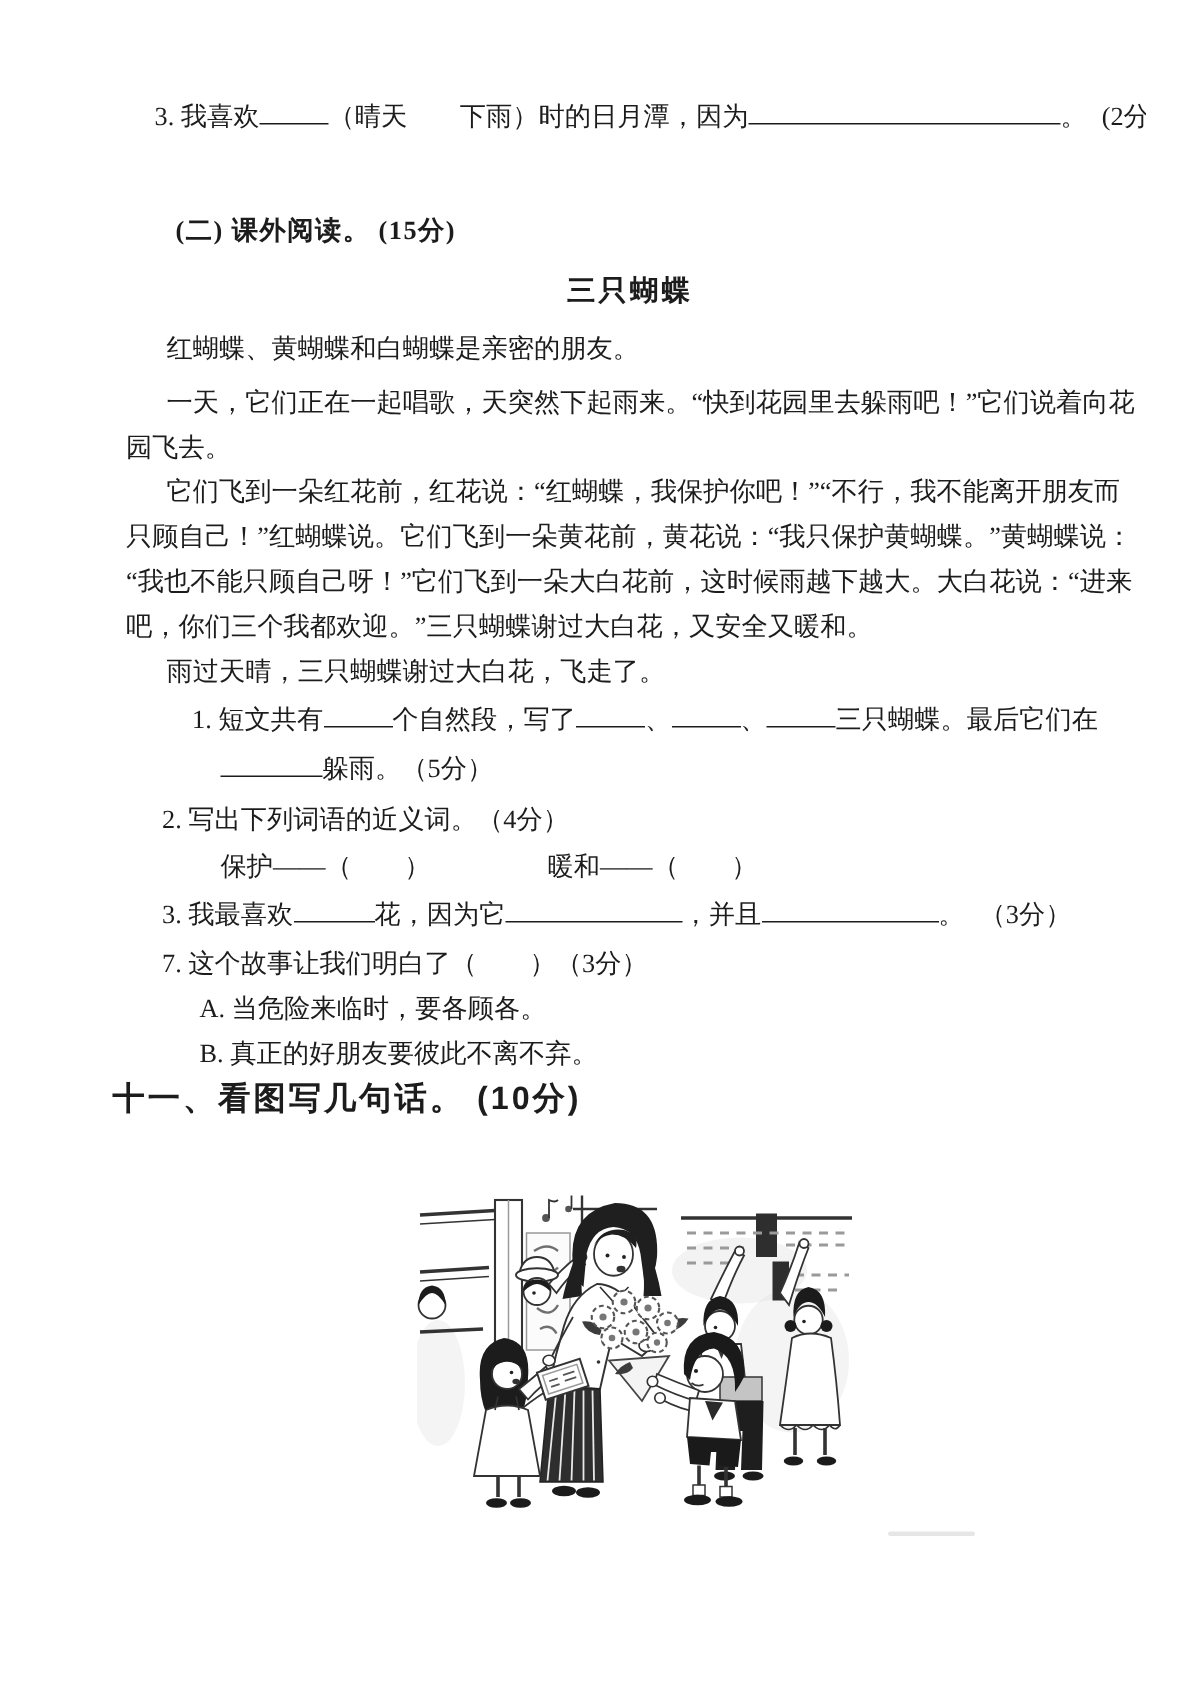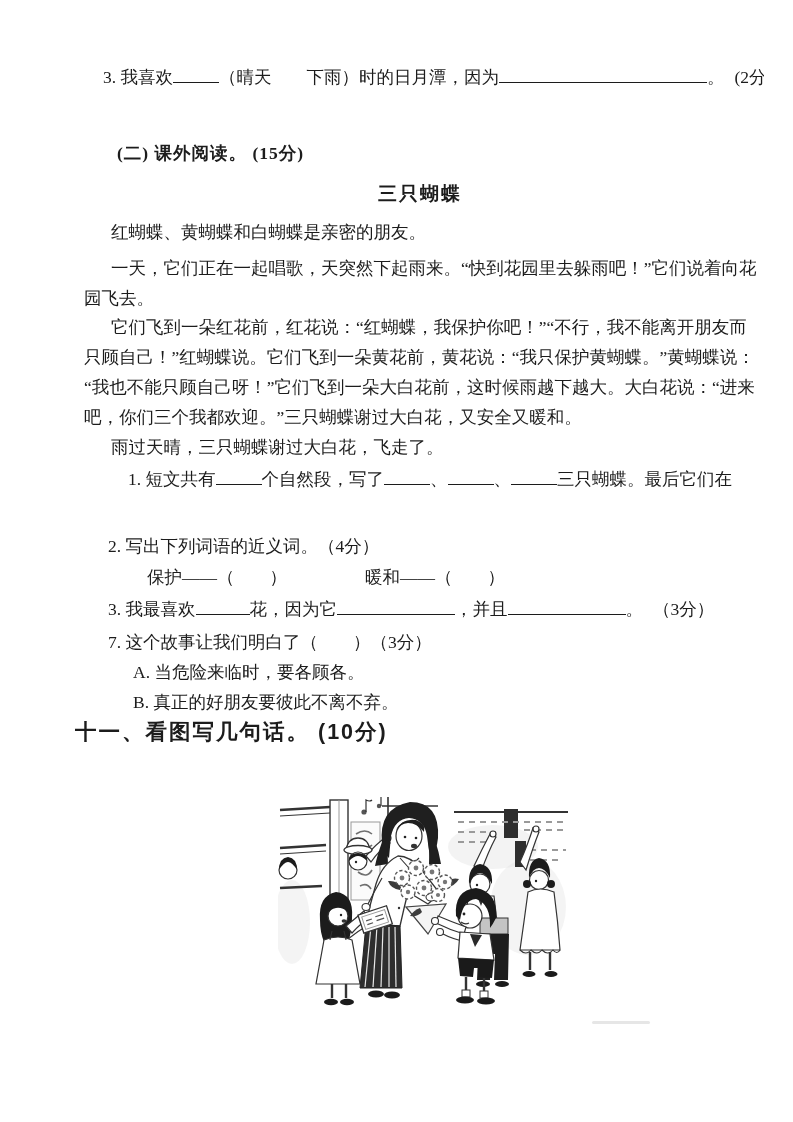--- a/index.html
+++ b/index.html
@@ -39,20 +39,23 @@
   <div class="t" style="left:84px;top:287px;">园飞去。</div>
   <div class="t" style="left:111px;top:316px;">它们飞到一朵红花前，红花说：“红蝴蝶，我保护你吧！”“不行，我不能离开朋友而</div>
   <div class="t" style="left:84px;top:376px;">“我也不能只顾自己呀！”它们飞到一朵大白花前，这时候雨越下越大。大白花说：“进来</div>
   <div class="t" style="left:84px;top:346px;">只顾自己！”红蝴蝶说。它们飞到一朵黄花前，黄花说：“我只保护黄蝴蝶。”黄蝴蝶说：</div>
   <div class="t" style="left:84px;top:406px;">吧，你们三个我都欢迎。”三只蝴蝶谢过大白花，又安全又暖和。</div>
   <div class="t" style="left:111px;top:436px;">雨过天晴，三只蝴蝶谢过大白花，飞走了。</div>
 
   <div class="t" style="left:108px;top:468px;margin-left:20px;">
     <span>1. 短文共有</span><span class="blank" style="width:46px"></span><span>个自然段，写了</span><span class="blank" style="width:46px"></span><span>、</span><span class="blank" style="width:46px"></span><span>、</span><span class="blank" style="width:46px"></span><span>三只蝴蝶。最后它们在</span>
   </div>
+  <div class="t" style="left:147px;top:501px;">
+    <span class="blank" style="width:68px"></span><span>躲雨。（5分）</span>
+  </div>
 
   <div class="t" style="left:108px;top:535px;">2. 写出下列词语的近义词。（4分）</div>
   <div class="t" style="left:147px;top:566px;">
     <span>保护——（　　）</span><span class="gap" style="width:78px"></span><span>暖和——（　　）</span>
   </div>
 
   <div class="t" style="left:108px;top:598px;">
     <span>3. 我最喜欢</span><span class="blank" style="width:54px"></span><span>花，因为它</span><span class="blank" style="width:118px"></span><span>，并且</span><span class="blank" style="width:118px"></span><span>。</span><span class="score">（3分）</span>
   </div>
 

